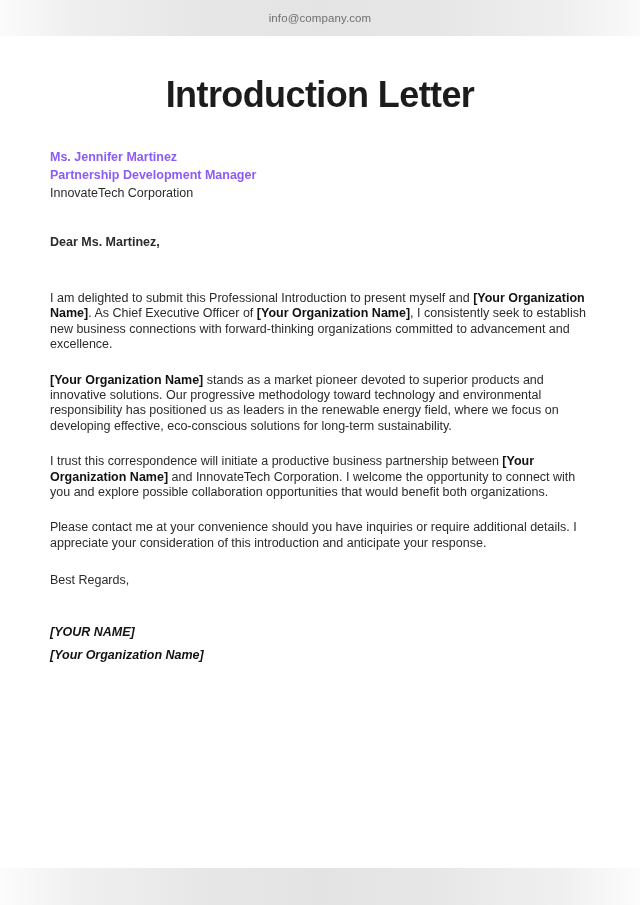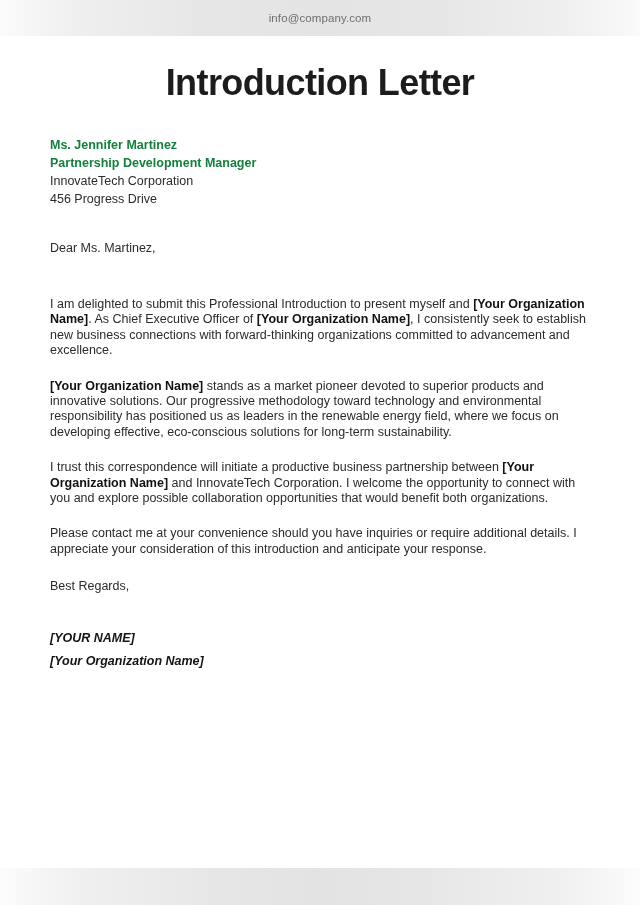--- a/index.html
+++ b/index.html
@@ -59,21 +59,21 @@
     position: absolute;
     top: 36px;
     left: 0;
     width: 640px;
     height: 832px;
     background: #ffffff;
   }
 
   .doc-title {
     margin: 0;
-    padding-top: 26px;
+    padding-top: 38px;
     text-align: center;
     font-size: 36px;
     line-height: 42px;
     font-weight: 800;
     letter-spacing: -0.6px;
     color: #1c1c1c;
   }
 
   .body-area {
     padding: 0 50px;
@@ -89,28 +89,29 @@
   .recipient-block {
     margin-top: 32px;
   }
   .recipient-line {
     font-size: 12.5px;
     line-height: 18px;
     color: #2b2b2b;
   }
   .recipient-line.strong {
     font-weight: 700;
-    color: #15803d;
+    color: #8b5cf6;
   }
 
   .salutation {
     margin-top: 31px;
     font-size: 12.5px;
     line-height: 18px;
     color: #2b2b2b;
+    font-weight: bold;
   }
 
   .paragraphs {
     margin-top: 40px;
   }
   .para {
     font-size: 12.5px;
     line-height: 15.4px;
     color: #2b2b2b;
     margin: 0 0 20px 0;
@@ -158,21 +159,20 @@
 
     <h1 class="doc-title">Introduction Letter</h1>
 
     <div class="body-area">
 
 
       <div class="recipient-block">
           <div class="recipient-line strong">Ms. Jennifer Martinez</div>
           <div class="recipient-line strong">Partnership Development Manager</div>
           <div class="recipient-line">InnovateTech Corporation</div>
-          <div class="recipient-line">456 Progress Drive</div>
         </div>
 
       <div class="salutation">Dear Ms. Martinez,</div>
 
       <div class="paragraphs">
           <p class="para"><span>I am delighted to submit this Professional Introduction to present myself and </span><b>[Your Organization Name]</b><span>. As Chief Executive Officer of </span><b>[Your Organization Name]</b><span>, I consistently seek to establish new business connections with forward-thinking organizations committed to advancement and excellence.</span></p>
           <p class="para"><b>[Your Organization Name]</b><span> stands as a market pioneer devoted to superior products and innovative solutions. Our progressive methodology toward technology and environmental responsibility has positioned us as leaders in the renewable energy field, where we focus on developing effective, eco-conscious solutions for long-term sustainability.</span></p>
           <p class="para"><span>I trust this correspondence will initiate a productive business partnership between </span><b>[Your Organization Name]</b><span> and InnovateTech Corporation. I welcome the opportunity to connect with you and explore possible collaboration opportunities that would benefit both organizations.</span></p>
           <p class="para"><span>Please contact me at your convenience should you have inquiries or require additional details. I appreciate your consideration of this introduction and anticipate your response.</span></p>
         </div>

